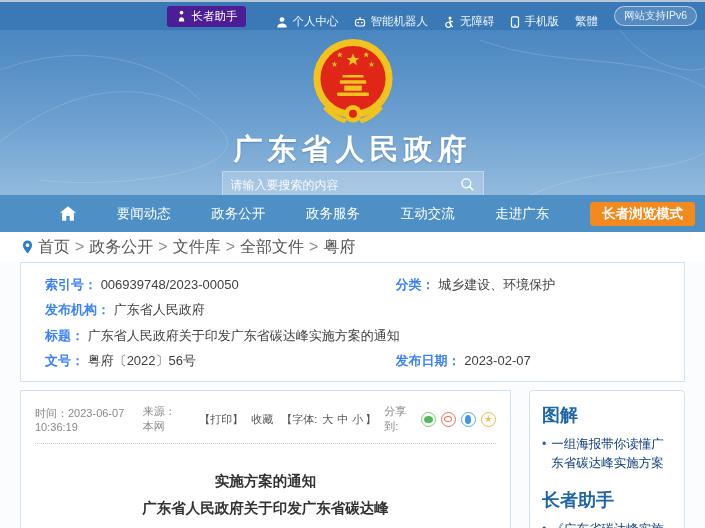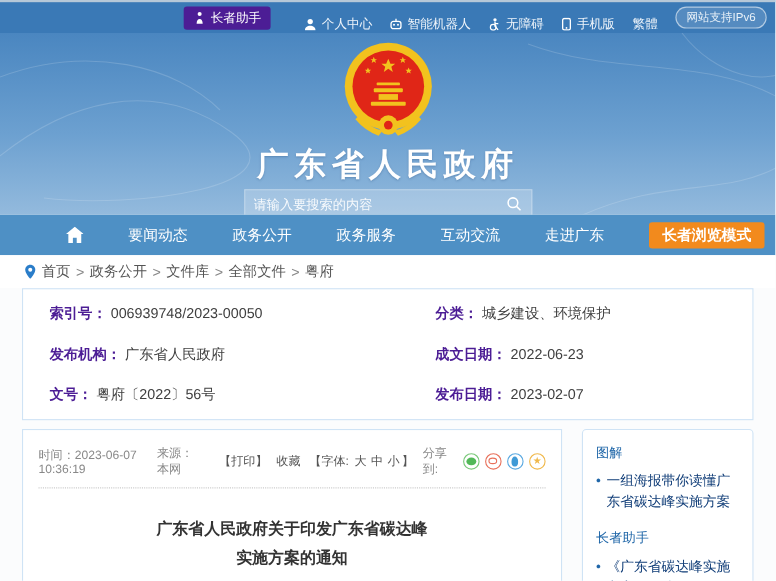--- a/index.html
+++ b/index.html
@@ -64,35 +64,35 @@
   .nav-home { cursor:pointer; display:flex; align-items:center; }
   .nav-item { color:#fff; font-size:13.5px; cursor:pointer; white-space:nowrap; }
   .elder-mode {
     background:#f28a1d; color:#fff; font-size:13.5px; font-weight:bold;
     border-radius:3px; padding:3px 12px; cursor:pointer; white-space:nowrap;
   }
 
   
   .breadcrumb {
     background:#fff; height:30px; display:flex; align-items:center;
-    padding:0 22px; gap:5px; font-size:13px; color:#555;
+    padding:0 22px; gap:5px; font-size:16px; color:#555;
   }
   .crumb { cursor:pointer; }
   .crumb-sep { color:#888; }
 
   
   .meta-card {
     margin:0 20px; background:#fff; border:1px solid #cfe3f5;
     padding:13px 24px; height:120px;
     display:grid; grid-template-columns:57% 43%; row-gap:9px;
     font-size:13px; align-content:space-between;
   }
   .meta-cell { white-space:nowrap; overflow:hidden; }
   .meta-cell.wide { grid-column:1 / span 2; }
-  .meta-label { font-weight:bold; color:#4c1d95; }
+  .meta-label { font-weight:bold; color:#3b82f6; }
   .meta-value { color:#404040; }
 
   
   .content-row { display:flex; margin:8px 20px 0; align-items:flex-start; }
   .article-card {
     background:#fff; border:1px solid #cfe3f5; width:494px; height:300px;
     padding:10px 14px 0;
   }
   .art-toolbar {
     display:flex; align-items:center; font-size:11px; color:#888;
@@ -116,21 +116,21 @@
   .art-title {
     text-align:center; font-weight:bold; font-size:14.5px; color:#333;
     line-height:1.85; margin-top:24px;
   }
 
   
   .side-card {
     background:#fff; border:1px solid #cfe3f5; border-radius:4px;
     width:157px; margin-left:18px; padding:12px 12px 16px;
   }
-  .side-heading { color:#1f66a8; font-weight:normal; font-size:12px; margin-bottom:8px; }
+  .side-heading { color:#1f66a8; font-weight:bold; font-size:18px; margin-bottom:8px; }
   .side-section + .side-section { margin-top:14px; }
   .side-item { display:flex; gap:5px; font-size:12.5px; color:#0f3c77;
     line-height:1.55; cursor:pointer; }
   .side-bullet { color:#1f66a8; flex:0 0 auto; }
 </style>
 </head>
 <body>
 
 <div class="page">
 
@@ -257,23 +257,23 @@
       <span class="meta-value">006939748/2023-00050</span>
     </div>
     <div class="meta-cell">
       <span class="meta-label">分类：</span>
       <span class="meta-value">城乡建设、环境保护</span>
     </div>
     <div class="meta-cell">
       <span class="meta-label">发布机构：</span>
       <span class="meta-value">广东省人民政府</span>
     </div>
-    <div class="meta-cell">
-      <span class="meta-label">成文日期：</span>
-      <span class="meta-value">2022-06-23</span>
+    <div class="meta-cell wide">
+      <span class="meta-label">标题：</span>
+      <span class="meta-value">广东省人民政府关于印发广东省碳达峰实施方案的通知</span>
     </div>
     <div class="meta-cell">
       <span class="meta-label">文号：</span>
       <span class="meta-value">粤府〔2022〕56号</span>
     </div>
     <div class="meta-cell">
       <span class="meta-label">发布日期：</span>
       <span class="meta-value">2023-02-07</span>
     </div>
   </div>
@@ -295,22 +295,22 @@
           <span class="share-ico ico-weibo">
               <i></i>
             </span>
           <span class="share-ico ico-qq">
               <i></i>
             </span>
           <span class="share-ico ico-qzone">★</span>
         </span>
       </div>
       <div class="art-title">
+        <div>实施方案的通知</div>
         <div>广东省人民政府关于印发广东省碳达峰</div>
-        <div>实施方案的通知</div>
       </div>
 
     </div>
 
     <div class="side-card">
       <div class="side-section">
         <div class="side-heading">图解</div>
         <div class="side-item">
           <span class="side-bullet">•</span>
           <span>一组海报带你读懂广东省碳达峰实施方案</span>

